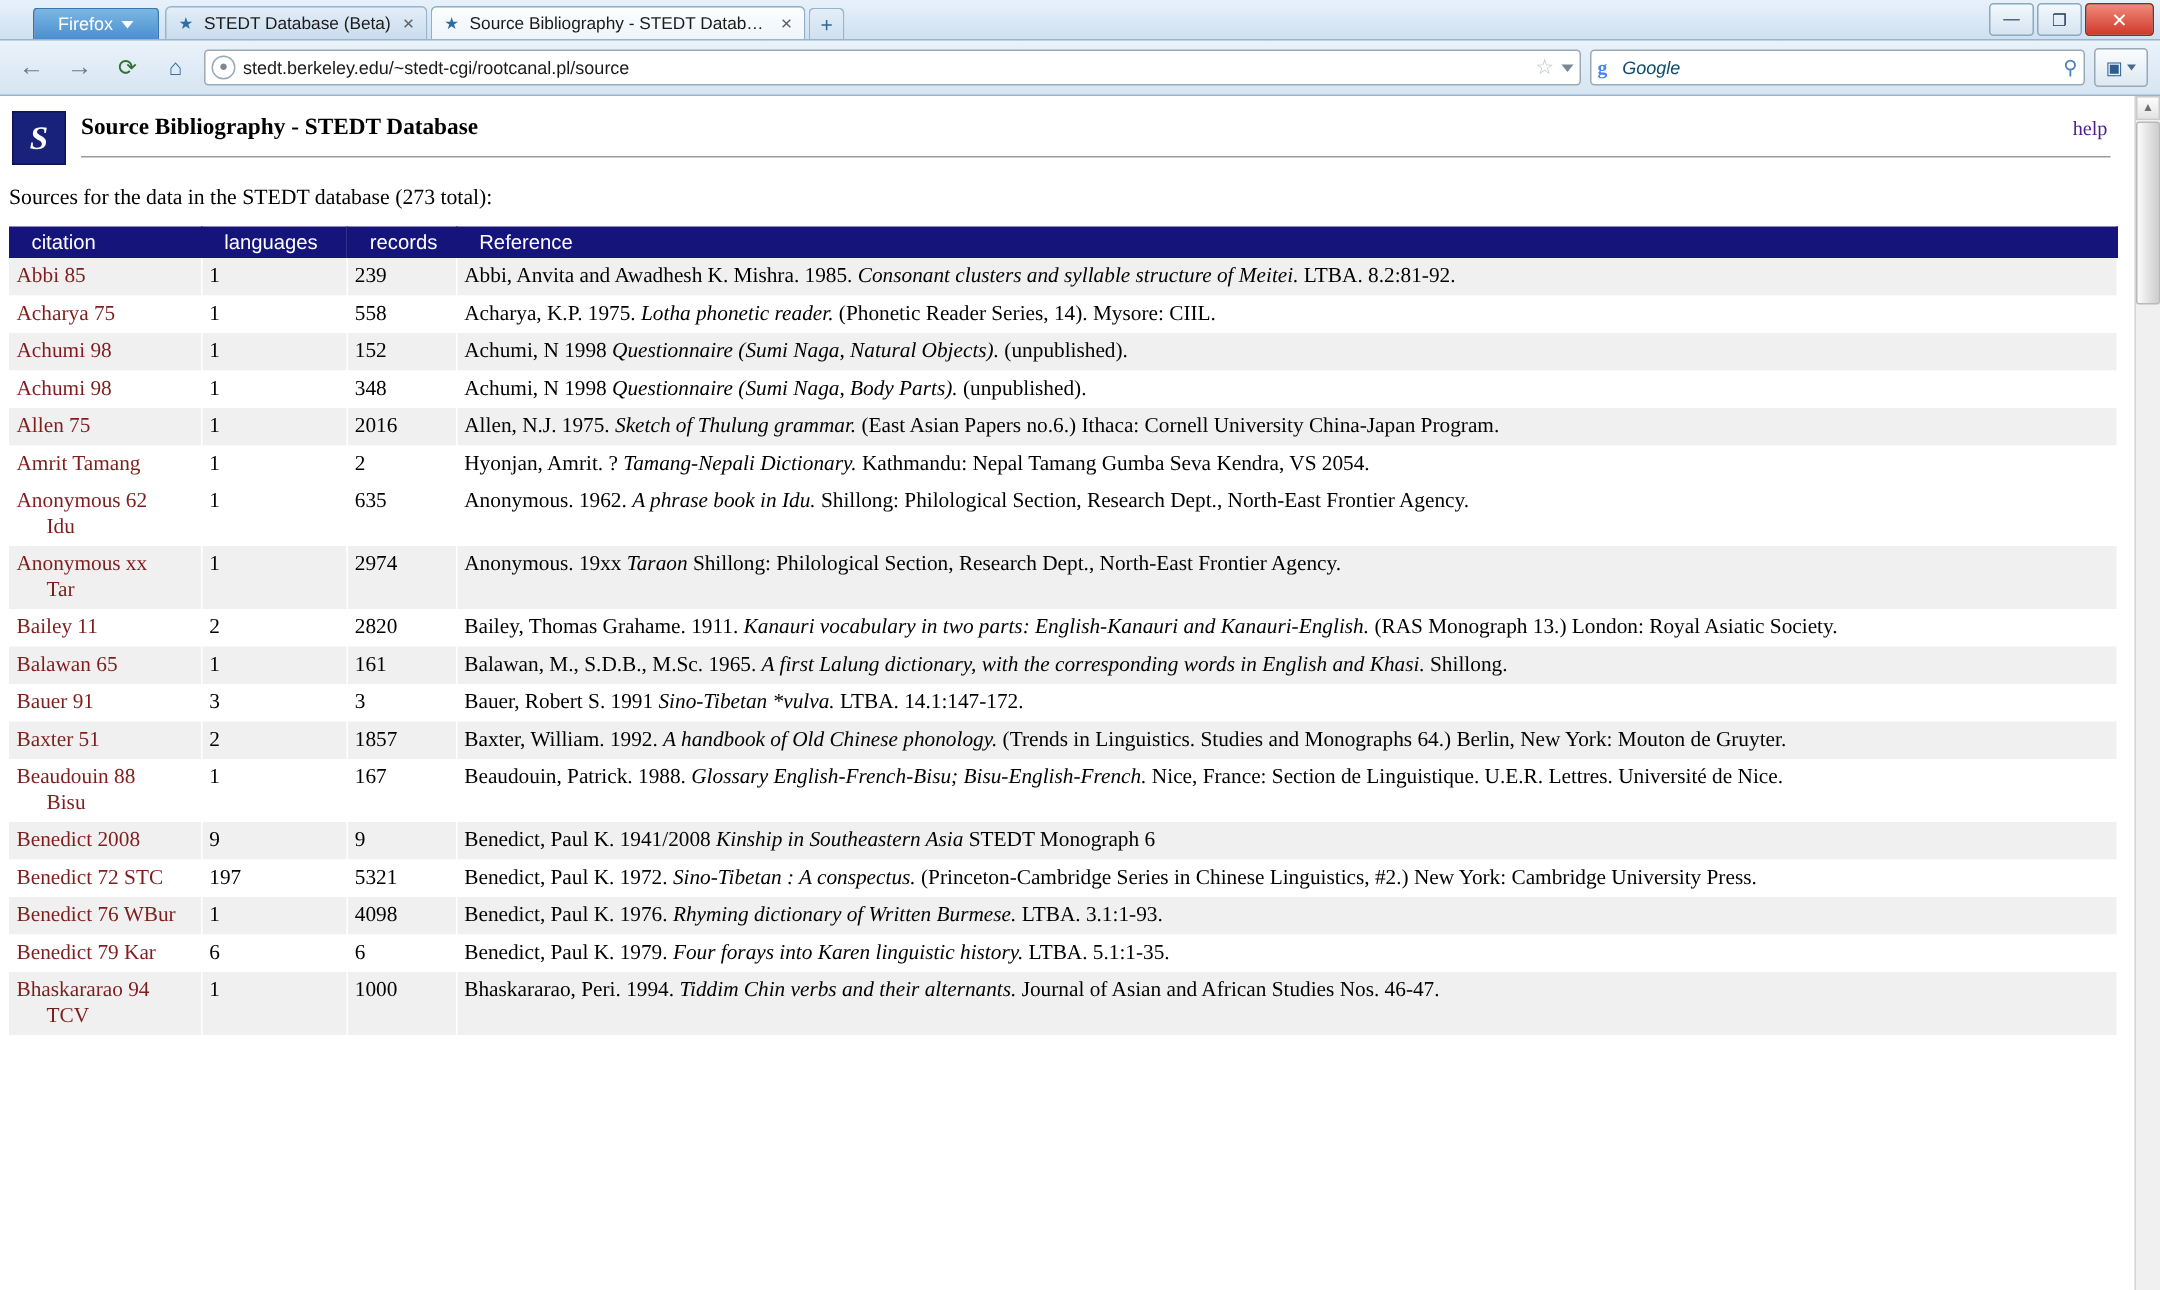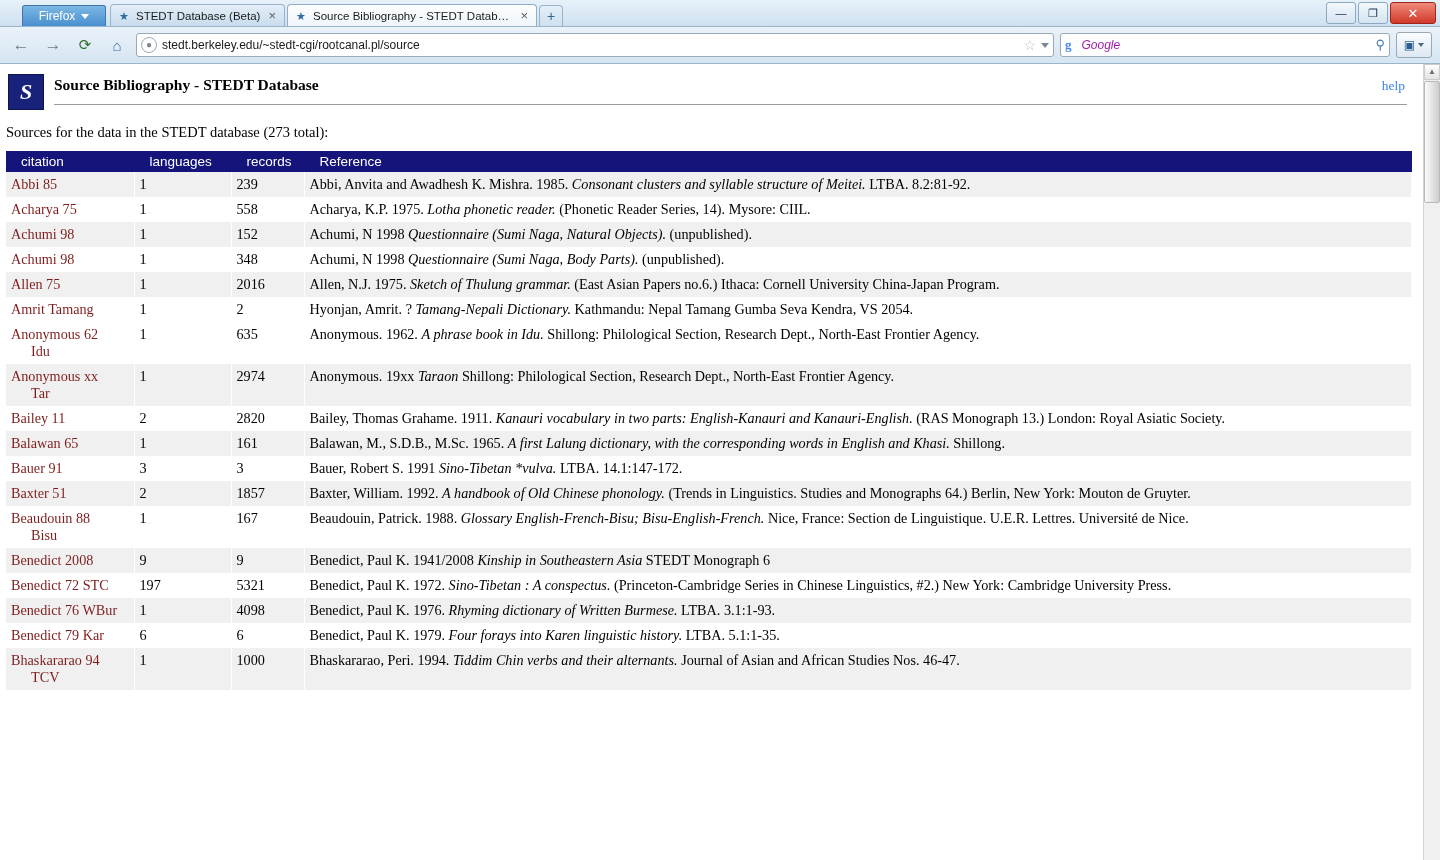--- a/index.html
+++ b/index.html
@@ -214,21 +214,21 @@
   .g-logo {
     font-family: "Liberation Serif", serif;
     font-weight: bold;
     font-size: 13px;
     color: #4285f4;
   }
   .searchbar .search-text {
     flex: 1 1 auto;
     font-family: "Liberation Sans", sans-serif;
     font-size: 12px;
-    color: #a21caf;
+    color: #0c4a6e;
     font-style: italic;
   }
   .searchbar .magnifier {
     color: #4a7fb5;
     font-size: 13px;
   }
   .tool-btn {
     height: 24px;
     min-width: 34px;
     border: 1px solid #9aa9b6;
@@ -300,21 +300,21 @@
     border-bottom: 1px solid #9b9b9b;
     margin-top: 10px;
     margin-right: 0px;
   }
   .help-link {
     position: absolute;
     right: 18px;
     top: 14px;
     font-family: "Liberation Serif", serif;
     font-size: 13.5px;
-    color: #3b82f6;
+    color: #4c1d95;
     text-decoration: none;
     text-align: center;
   }
   .intro {
     font-family: "Liberation Serif", serif;
     font-size: 14.5px;
     color: #000000;
     padding: 14px 16px 10px 6px;
   }
 

